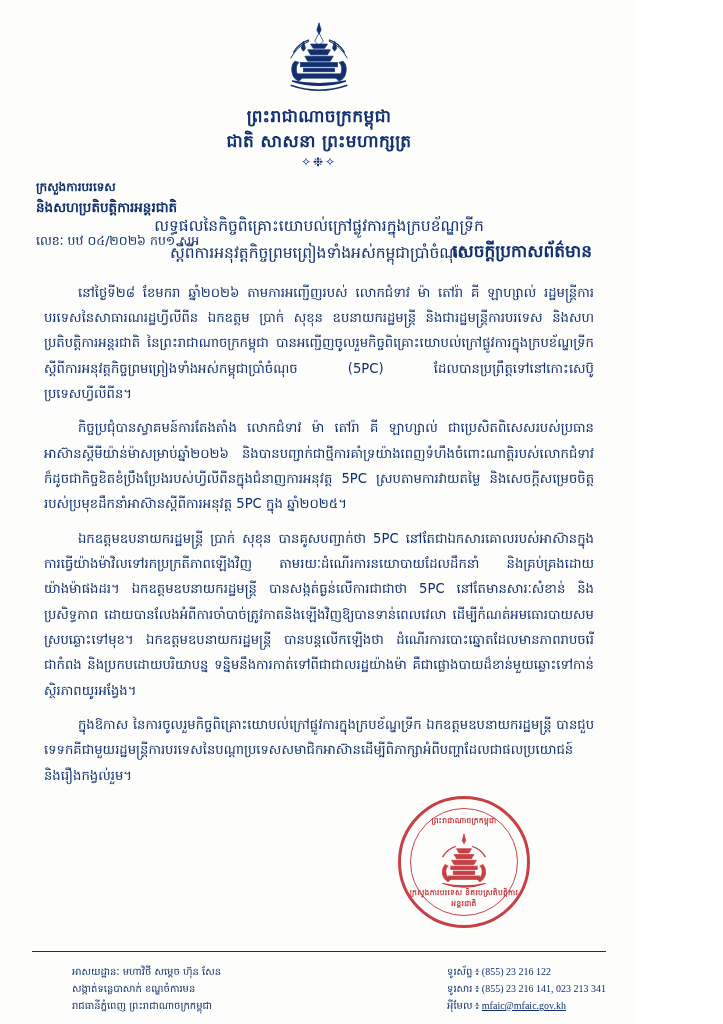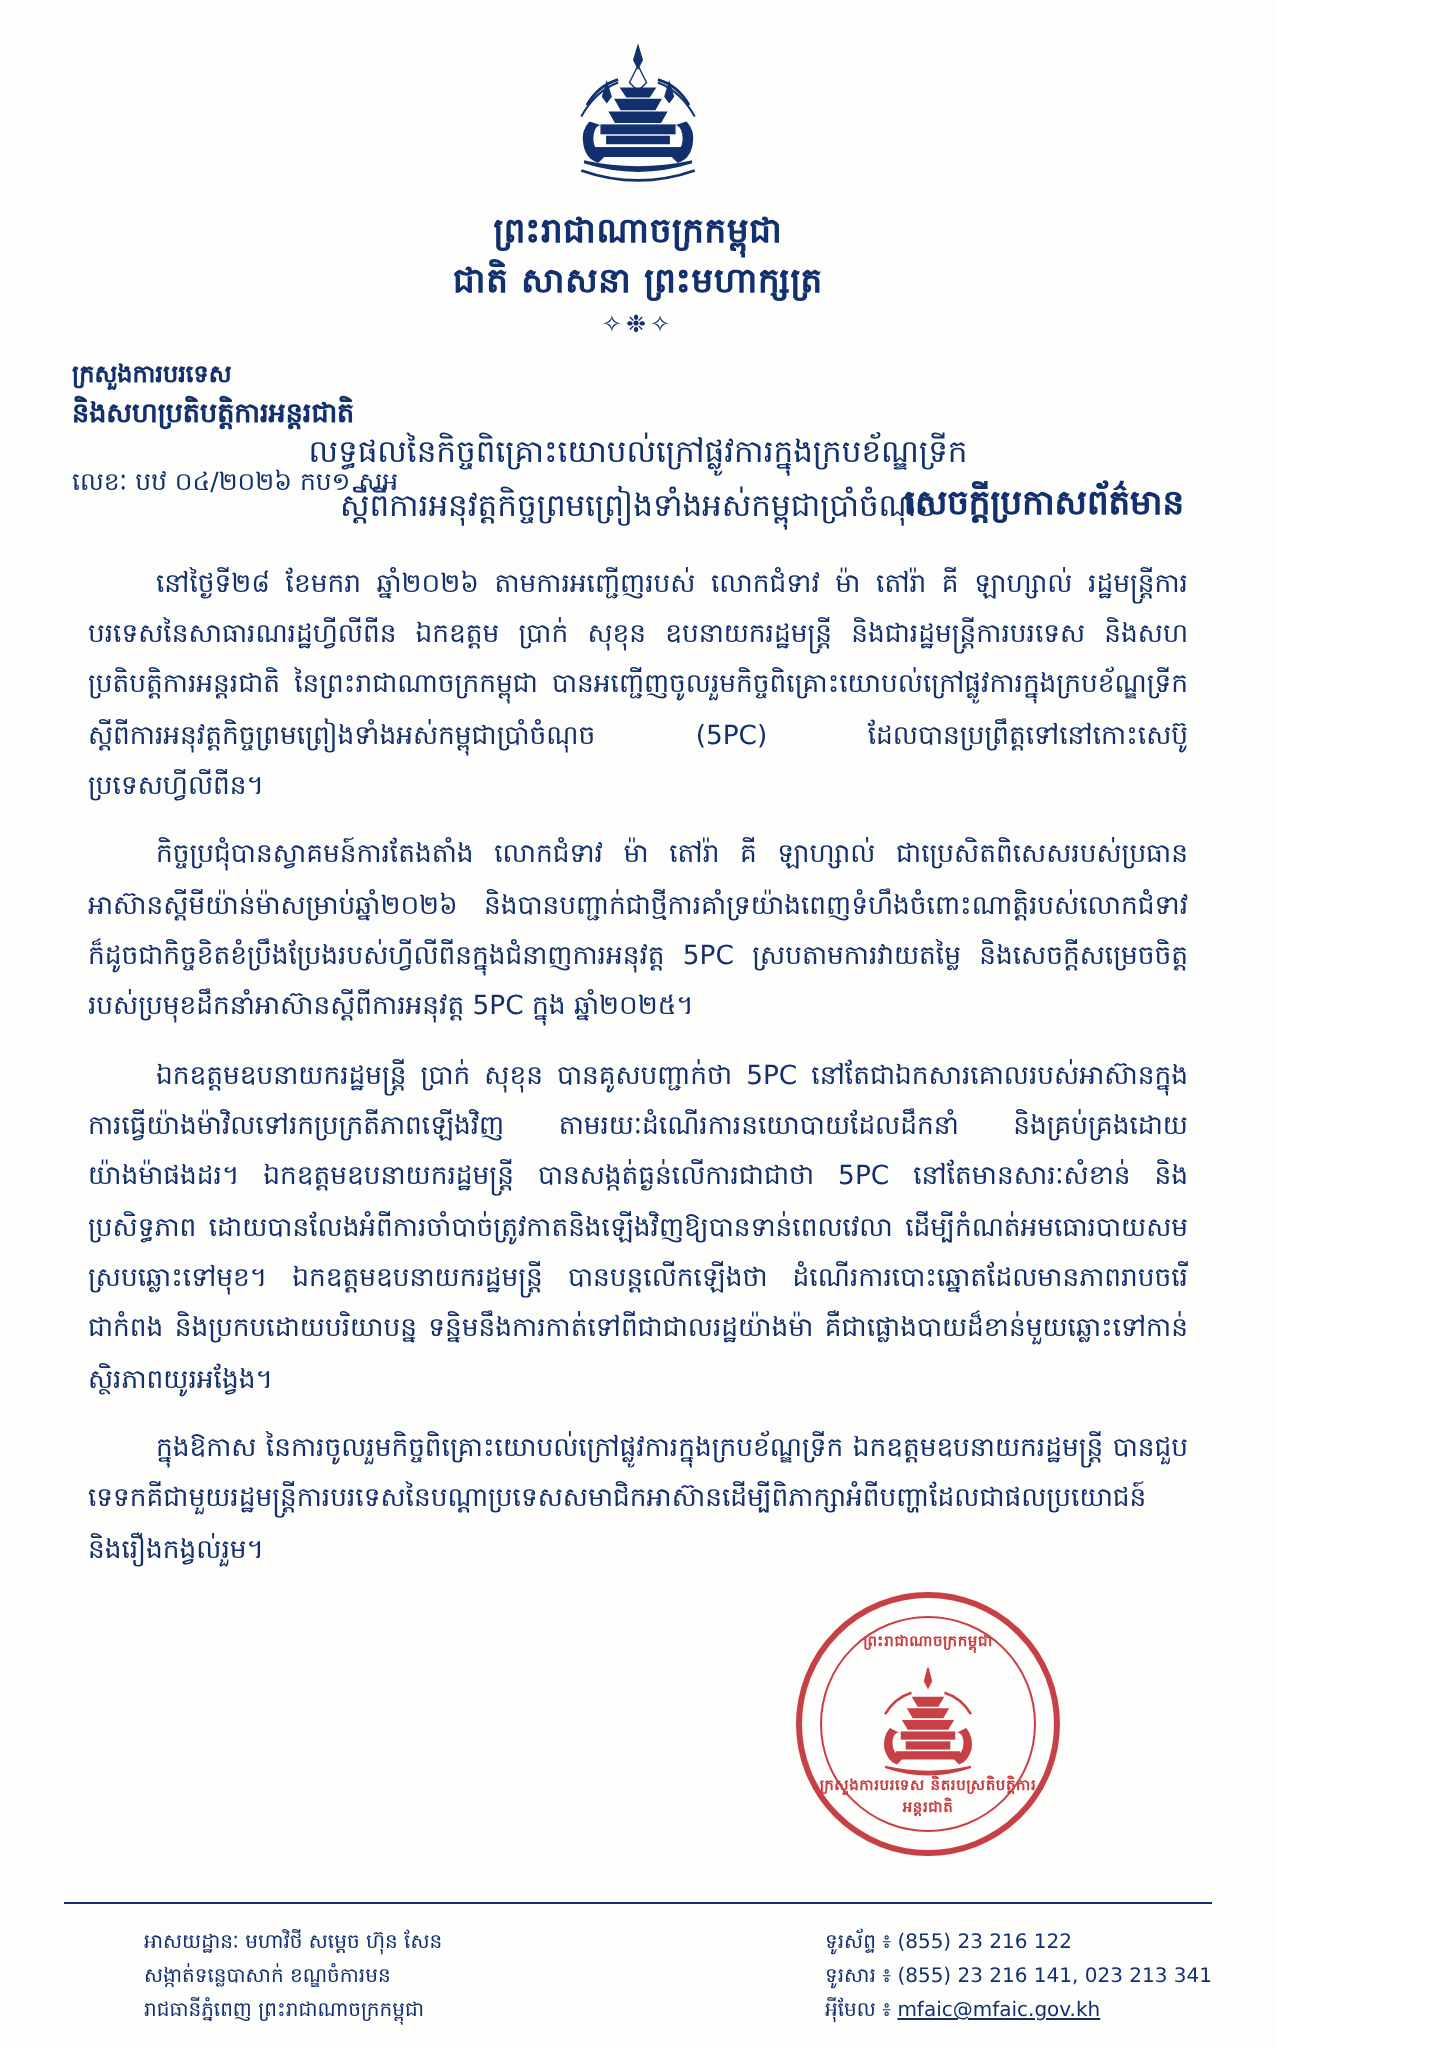--- a/index.html
+++ b/index.html
@@ -172,21 +172,21 @@
     right: 32px;
     bottom: 10px;
     display: flex;
     justify-content: space-between;
     color: #12306e;
     font-size: 10px;
     line-height: 1.7;
     margin-left: 40px;
   }
   .footer .f-left div { white-space: nowrap; }
-  .footer .f-right div { white-space: nowrap; }
+  .footer .f-right div { white-space: nowrap; font-family: Liberation Serif, serif; }
   .footer .f-right a { color: #12306e; text-decoration: underline; }
   .f-label { display: inline-block; }
 </style>
 </head>
 <body>
 
 <div class="page">
 
   <div class="emblem-wrap">
     <svg class="emblem" viewBox="0 0 120 110">

